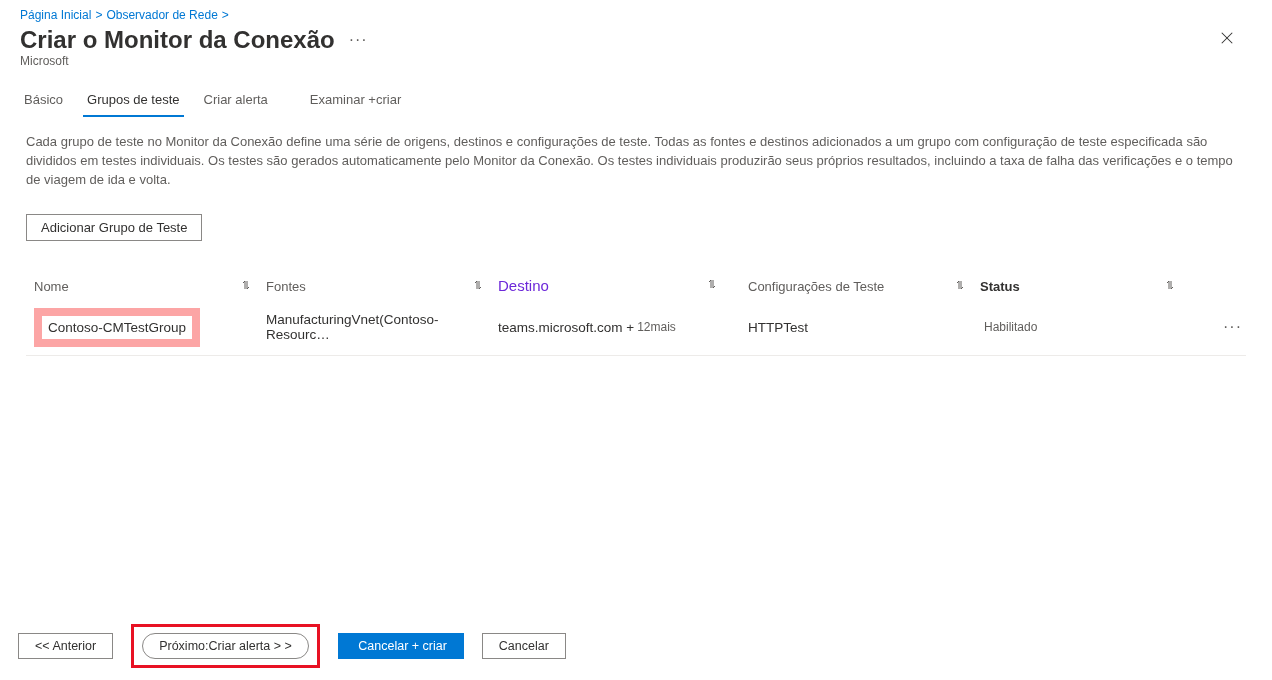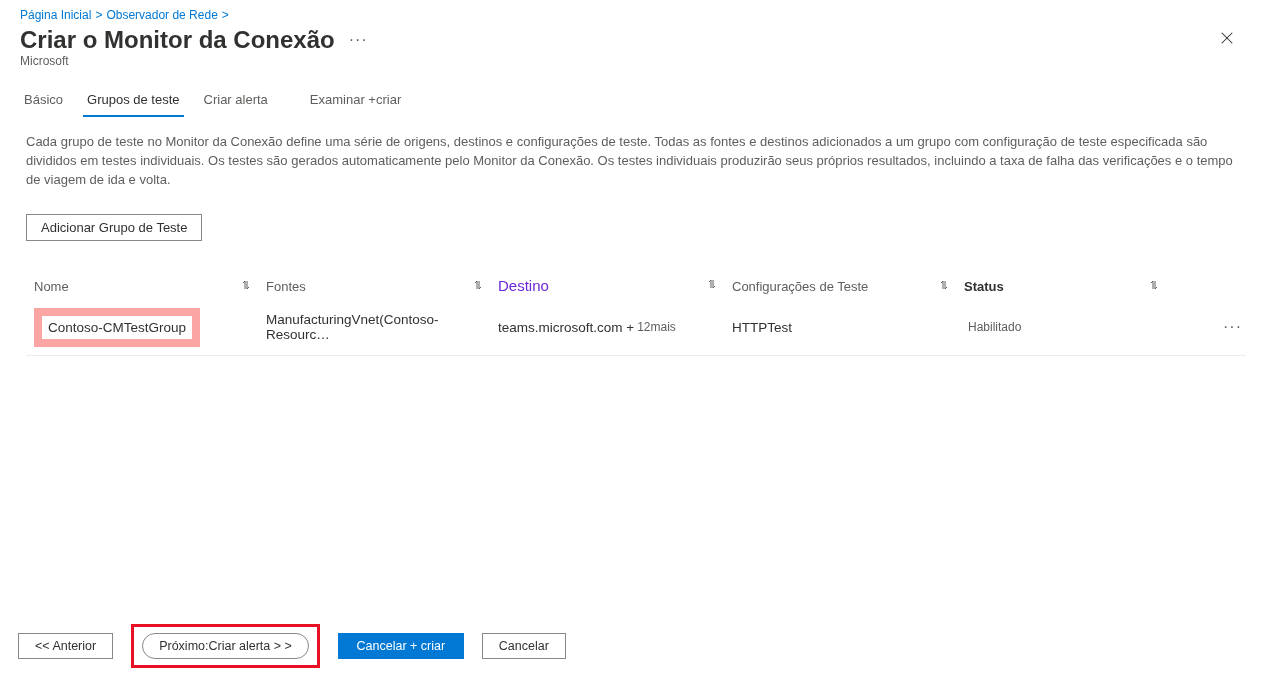--- a/index.html
+++ b/index.html
@@ -100,21 +100,21 @@
       align-items:center;
       color:#605e5c;
       font-size:13px;
       gap:4px;
     }
     .th .sort { margin-left:auto; padding-right:14px;}
     .th.bold { color:#323130; font-weight:700;}
     .col-name   { width: 240px; padding-left:8px;}
     .col-fontes { width: 232px;}
     .col-dest   { width: 234px;}
-    .col-config { width: 232px;}
+    .col-config { width: 232px; margin-left: 16px;}
     .col-status { width: 210px;}
     .col-actions{ flex:1; text-align:right;}
     .trow {
       display:flex;
       align-items:center;
       padding: 8px 0;
       border-bottom:1px solid #edebe9;
       font-size: 13.5px;
       color:#323130;
     }
@@ -134,21 +134,21 @@
       background:#fff;
     }
     .f-btn {
       border:1px solid #8a8886;
       background:#fff;
       color:#323130;
       font-size: 12.5px;
       padding: 5px 16px;
       cursor:pointer;
       min-width: 86px;
-      text-align:center;
+      text-align:right;
     }
     .f-btn.primary {
       background:#0078d4;
       border-color:#0078d4;
       color:#fff;
       min-width: 126px;
     }
     .f-btn.next {
       min-width: 148px;
       border-radius: 13px;

